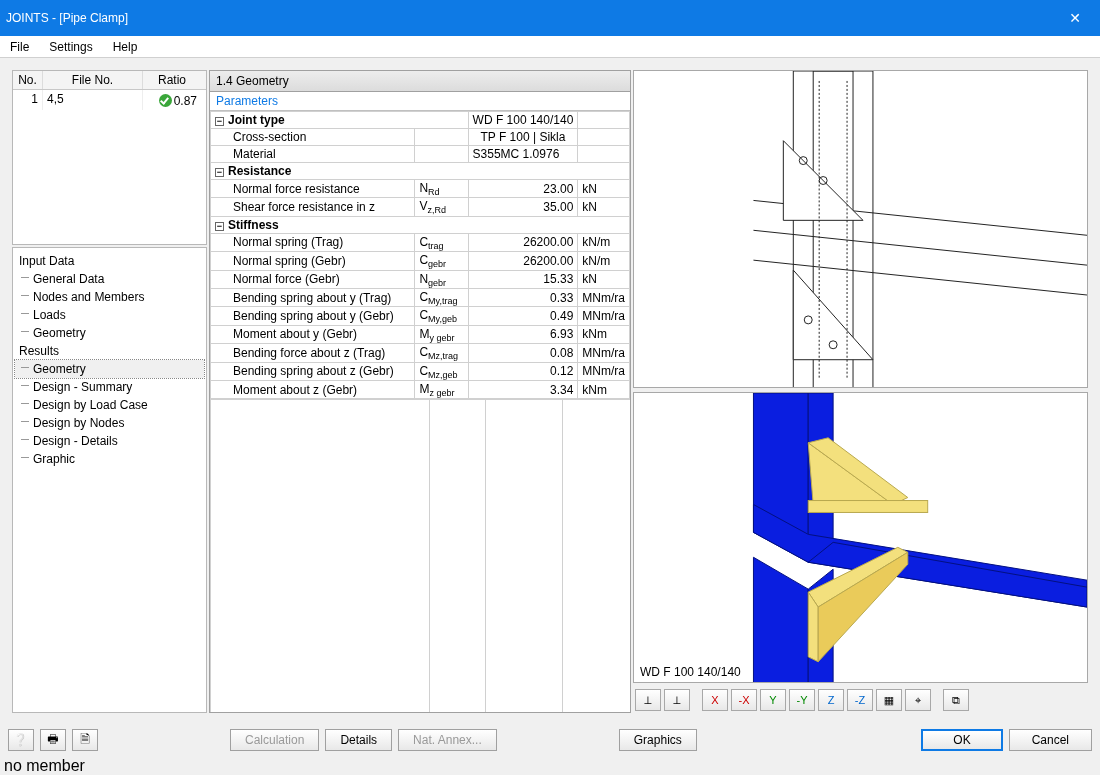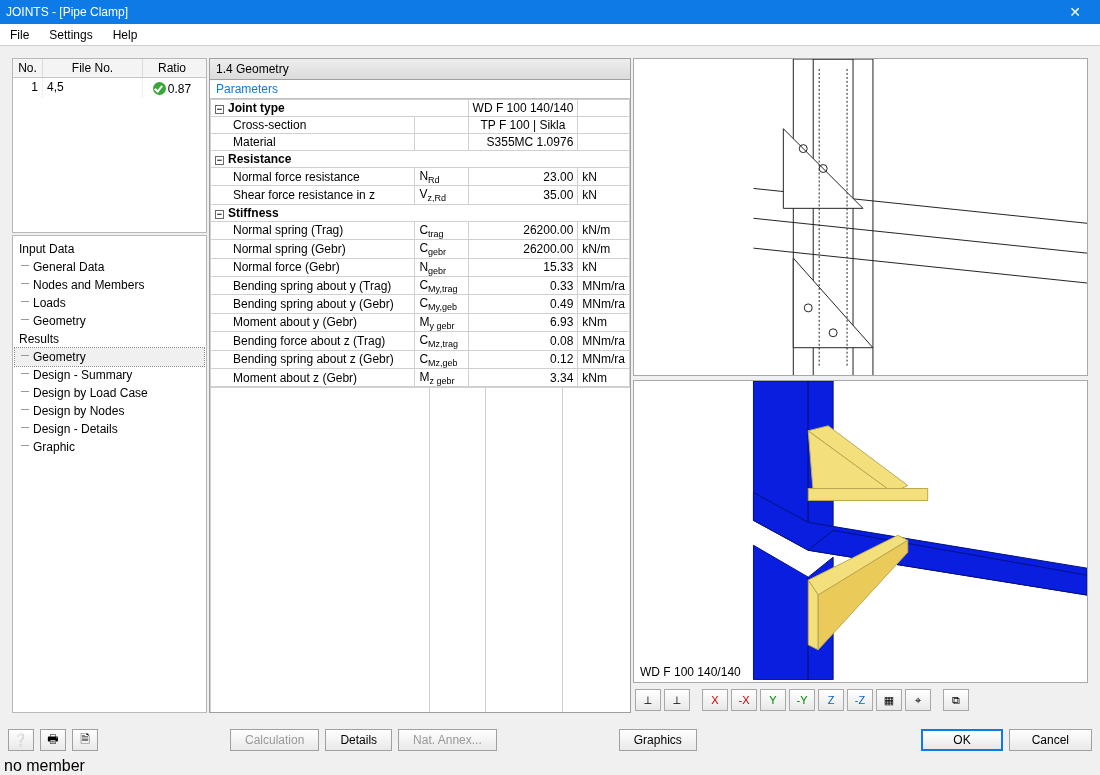--- a/index.html
+++ b/index.html
@@ -1,33 +1,33 @@
 <!DOCTYPE html>
 <html><head>
 <meta charset="utf-8">
 <style>
   * { box-sizing: border-box; margin: 0; padding: 0; }
   html, body { width: 1100px; height: 775px; font-family: "Segoe UI", Tahoma, sans-serif; font-size: 12px; background: #f0f0f0; overflow: hidden; }
   .window { width: 100%; height: 100%; display: flex; flex-direction: column; }
-  .titlebar { background: #0e7ae5; color: #fff; height: 24px; display: flex; align-items: center; padding: 0 6px; }
+  .titlebar { background: #0e7ae5; color: #fff; height: 36px; display: flex; align-items: center; padding: 0 6px; }
   .titlebar-title { flex: 1; font-size: 12px; }
   .close-btn { width: 38px; height: 24px; display: flex; align-items: center; justify-content: center; color: #fff; font-size: 14px; }
   .menubar { background: #fff; height: 22px; display: flex; align-items: center; border-bottom: 1px solid #d0d0d0; }
   .menubar .menuitem { padding: 12px 10px; line-height: 22px; }
   .body { flex: 1; display: flex; flex-direction: column; background: #f0f0f0; }
   .mainrow { flex: 1; display: flex; padding: 12px; gap: 2px; overflow: hidden; }
   .leftcol { width: 195px; display: flex; flex-direction: column; gap: 2px; }
   .panel { background: #fff; border: 1px solid #b8b8b8; }
   .grid-header { display: flex; background: #f4f4f4; border-bottom: 1px solid #c8c8c8; }
   .grid-header > div { padding: 2px 4px; border-right: 1px solid #dcdcdc; text-align: center; }
   .grid-row { display: flex; }
   .grid-row > div { padding: 2px 4px; border-right: 1px solid #eee; }
   .col-no { width: 30px; text-align: right; }
   .col-nodes { width: 100px; }
-  .col-ratio { width: 58px; text-align: center; }
+  .col-ratio { width: 58px; text-align: right; }
   .check-icon { display: inline-block; width: 13px; height: 13px; border-radius: 50%; background: #3aa63a; position: relative; top: 2px; margin-right: 2px; }
   .check-icon::after { content: ""; position: absolute; left: 3px; top: 2px; width: 3px; height: 6px; border: solid #fff; border-width: 0 2px 2px 0; transform: rotate(40deg); }
   .tree { background: #fff; flex: 1; padding: 4px 2px; line-height: 16px; }
   .tree .sec { padding: 1px 4px; }
   .tree .item { padding: 1px 4px 1px 18px; position: relative; }
   .tree .item::before { content: ""; position: absolute; left: 6px; top: 7px; width: 8px; height: 1px; background: #999; }
   .tree .selected { background: #f0f0f0; outline: 1px dotted #888; }
   .midcol { flex: 1; display: flex; flex-direction: column; min-width: 0; }
   .midheader { background: linear-gradient(#ededed,#dcdcdc); border: 1px solid #a0a0a0; padding: 3px 6px; }
   .midbody { flex: 1; border: 1px solid #a0a0a0; border-top: none; background: #fff; display: flex; flex-direction: column; overflow: hidden; }
@@ -117,21 +117,21 @@
                 </tr>
             <tr>
                   <td class="c-lbl ind1">Cross-section</td>
                   <td class="c-sym"></td>
                   <td class="c-val" style="text-align:center;">TP F 100 | Sikla</td>
                   <td class="c-unit"></td>
                 </tr>
             <tr>
                   <td class="c-lbl ind1">Material</td>
                   <td class="c-sym"></td>
-                  <td class="c-val" style="text-align:right;">S355MC 1.0976</td>
+                  <td class="c-val" style="text-align:left;">S355MC 1.0976</td>
                   <td class="c-unit"></td>
                 </tr>
 
             <tr class="group">
                   <td colspan="4"><span class="box">−</span><span>Resistance</span></td>
                 </tr>
             <tr>
                   <td class="c-lbl ind1">Normal force resistance</td>
                   <td class="c-sym">N<sub>Rd</sub></td>
                   <td class="c-val">23.00</td>

